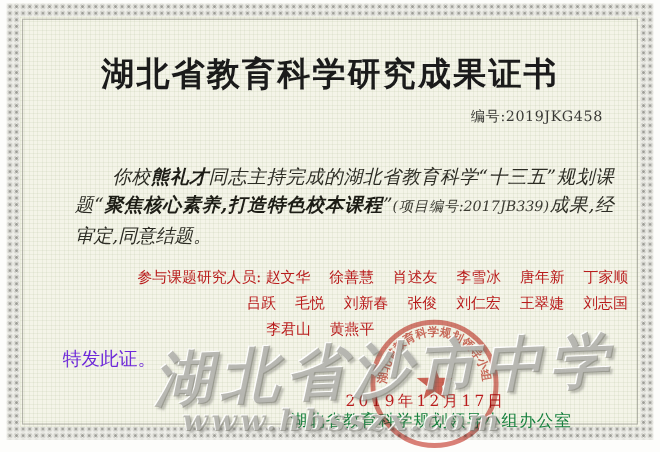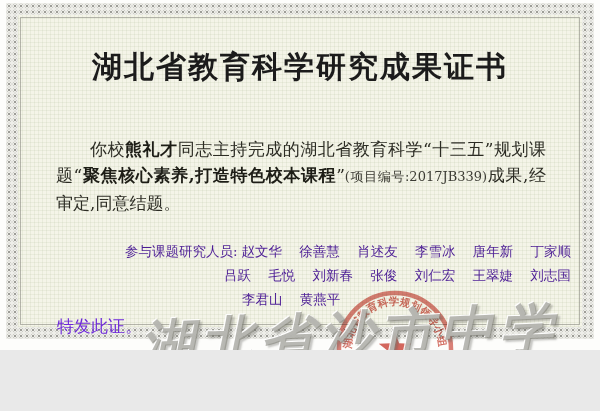--- a/index.html
+++ b/index.html
@@ -1,17 +1,17 @@
 <!DOCTYPE html>
 <html><head>
 <meta charset="utf-8">
 <style>
   html,body{margin:0;padding:0;background:#e9e9e9;}
   .stage{
-    position:relative;width:600px;height:350px;background:#fdfdfb;
+    position:relative;width:600px;height:411px;background:#fdfdfb;
     overflow:hidden;font-family:"DejaVu Serif","Liberation Serif",serif;
   }
   
   .band{
     position:absolute;top:3px;left:6px;right:6px;bottom:11px;
     background-color:#eeeee9;
     background-image:
       radial-gradient(circle at 3px 3px,#9d9d97 1px,transparent 1.5px),
       radial-gradient(circle at 3px 3px,transparent 1.7px,#c4c4bd 2px,transparent 2.8px);
     background-size:6px 6px;
@@ -29,27 +29,27 @@
     border:1px solid rgba(128,128,118,.55);pointer-events:none;
   }
   .title{
     position:absolute;top:47px;left:0;width:100%;margin:0;text-align:center;
     font-family:"Liberation Sans","DejaVu Sans",sans-serif;
     font-size:30px;font-weight:700;letter-spacing:2px;color:#1b1b1b;z-index:2;
   }
   .serial{position:absolute;top:97px;right:52px;font-size:13px;color:#3a3a36;letter-spacing:.5px;z-index:2;}
   .addressee{position:absolute;top:115px;left:56px;font-size:17px;color:#26261f;z-index:2;}
   .bodytext{
-    position:absolute;top:136px;left:56px;width:490px;margin:0;
+    position:absolute;top:136px;left:56px;width:490px;margin:12px;
     font-size:17px;line-height:26px;color:#2c2c24;text-align:justify;
-    text-indent:34px;z-index:2;
+    text-indent:34px;z-index:2;font-style:italic;
   }
   .bodytext b{font-weight:700;color:#1d1d16;}
   .proj-no{font-size:13px;color:#3c3c34;}
-  .r-line{position:absolute;font-size:13.5px;color:#4c1d95;white-space:nowrap;z-index:2;}
+  .r-line{position:absolute;font-size:13.5px;color:#b91c1c;white-space:nowrap;z-index:2;}
   .r1{top:243px;left:125px;}
   .r2{top:267px;left:224px;}
   .r3{top:291px;left:242px;}
   .names{word-spacing:13px;}
   .r-label{margin-right:4px;}
   .issue{position:absolute;top:315px;left:57px;font-size:17px;color:#6d28d9;z-index:2;}
   .issuer{position:absolute;top:337px;left:264px;font-size:15px;letter-spacing:1px;color:#15803d;z-index:2;white-space:nowrap;margin-top:36px;}
   .date{position:absolute;top:356px;left:314px;font-size:14px;letter-spacing:3px;color:#b91c1c;z-index:2;white-space:nowrap;}
   .seal{position:absolute;top:289px;left:331px;width:128px;height:128px;z-index:3;mix-blend-mode:multiply;opacity:.85;}
   .wm{
@@ -62,20 +62,21 @@
   .wm-url{top:368px;left:166px;font-size:27px;letter-spacing:3px;}
 </style>
 </head>
 <body>
 
 <div class="stage">
   <div class="band"></div>
   <div class="paper"></div>
 
   <h1 class="title">湖北省教育科学研究成果证书</h1>
+  <div class="serial">编号:2019JKG458</div>
 
   <p class="bodytext"><span>你校</span><b>熊礼才</b><span>同志主持完成的湖北省教育科学“十三五”规划课题“</span><b>聚焦核心素养,打造特色校本课程</b><span>”</span><span class="proj-no">(项目编号:2017JB339)</span><span>成果,经审定,同意结题。</span></p>
 
   <div class="r-line r1">
     <span class="r-label">参与课题研究人员:</span><span class="names">赵文华 徐善慧 肖述友 李雪冰 唐年新 丁家顺</span>
   </div>
   <div class="r-line r3">
     <span class="names">李君山 黄燕平</span>
   </div>
   <div class="r-line r2">

